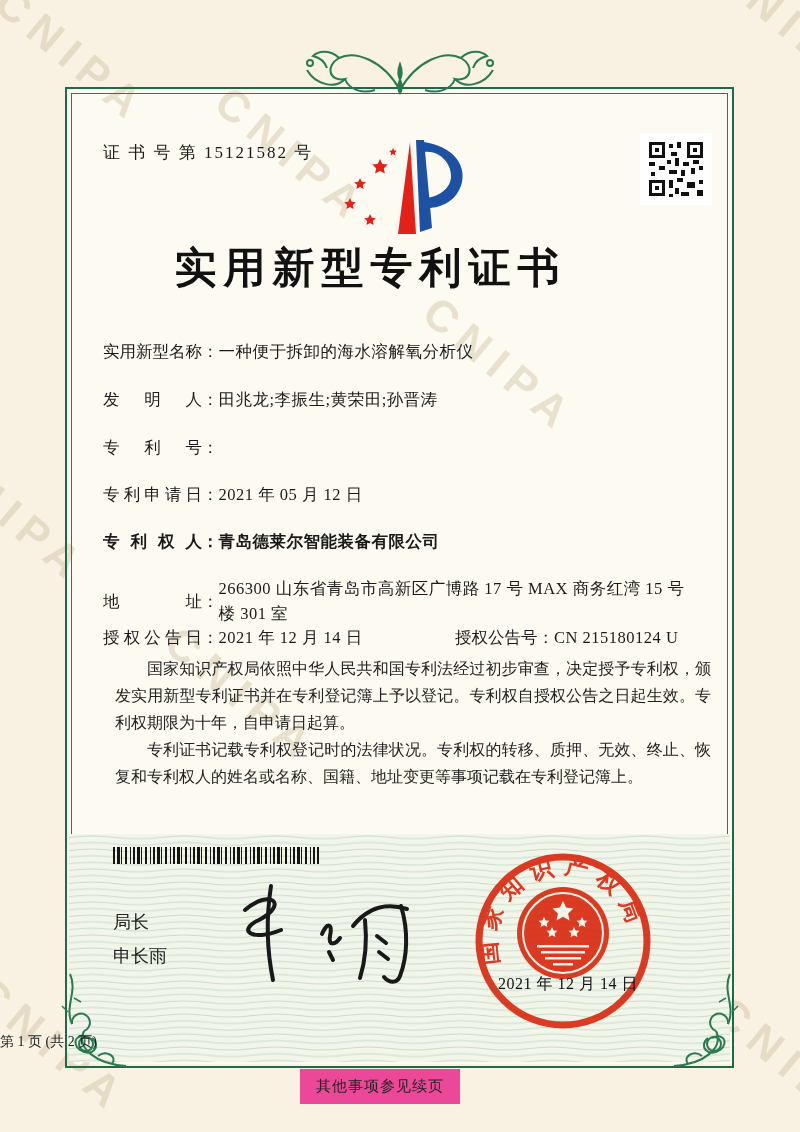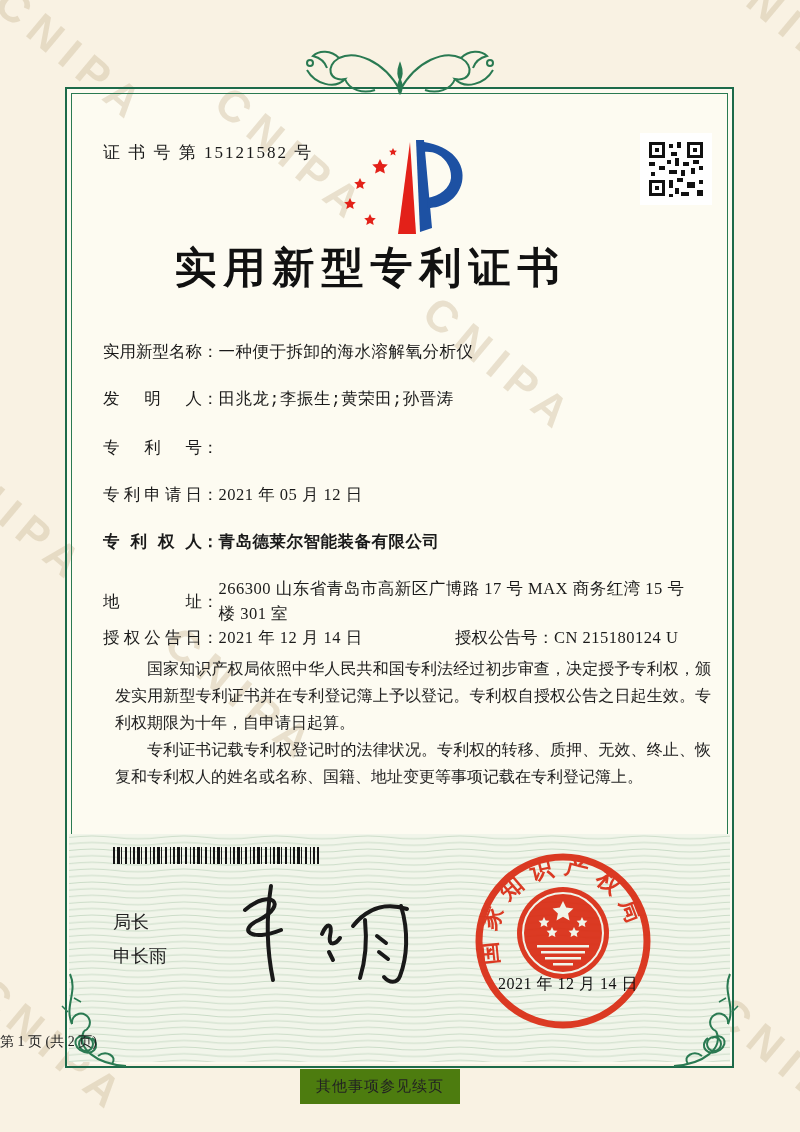--- a/index.html
+++ b/index.html
@@ -27,21 +27,21 @@
   .body-text p{margin:0;text-indent:2em;}
   .barcode{position:absolute;left:113px;top:847px;width:206px;height:17px;z-index:7;
     background:repeating-linear-gradient(90deg,#151515 0 2px,transparent 2px 4px,#151515 4px 7px,transparent 7px 8px,
     #151515 8px 9px,transparent 9px 12px,#151515 12px 14px,transparent 14px 17px,#151515 17px 18px,transparent 18px 20px);}
   .officer{position:absolute;left:113px;top:905px;z-index:7;font-family:"Liberation Sans","DejaVu Sans",sans-serif;
     font-size:18px;color:#222;line-height:34px;}
   .signature{position:absolute;left:225px;top:878px;z-index:7;}
   .seal{position:absolute;left:463px;top:841px;z-index:8;}
   .seal-date{position:absolute;left:498px;top:974px;width:160px;z-index:9;font-size:16px;color:#111;letter-spacing:0.5px;}
   .page-num{position:absolute;left:0;top:1033px;width:655px;text-align:left;font-size:14px;color:#222;z-index:7;}
-  .cont-box{position:absolute;left:300px;top:1069px;width:160px;height:35px;background:#4d7c0f;z-index:6;
+  .cont-box{position:absolute;left:300px;top:1069px;width:160px;height:35px;background:#ec4899;z-index:6;
     display:flex;align-items:center;justify-content:center;font-size:15px;color:#222;letter-spacing:1px;}
   .ornament{position:absolute;z-index:5;}
 </style>
 </head>
 <body>
 
 <div class="page">
 
   <div class="inner-bg"></div>
 
@@ -169,21 +169,21 @@
   </div>
 
   <div class="title">实用新型专利证书</div>
 
   <div class="fields">
     <div class="frow" style="top:9px;">
       <span class="flabel">实用新型名称</span>
         <span class="fcolon">：</span>
       <span class="fvalue">一种便于拆卸的海水溶解氧分析仪</span>
     </div>
-    <div class="frow" style="top:57px;font-family:Liberation Mono, monospace;">
+    <div class="frow" style="top:57px;">
       <span class="flabel">发明人</span>
         <span class="fcolon">：</span>
       <span class="fvalue">田兆龙;李振生;黄荣田;孙晋涛</span>
     </div>
     <div class="frow" style="top:105px;">
       <span class="flabel">专利号</span>
         <span class="fcolon">：</span>
     </div>
     <div class="frow" style="top:152px;">
       <span class="flabel">专利申请日</span>

